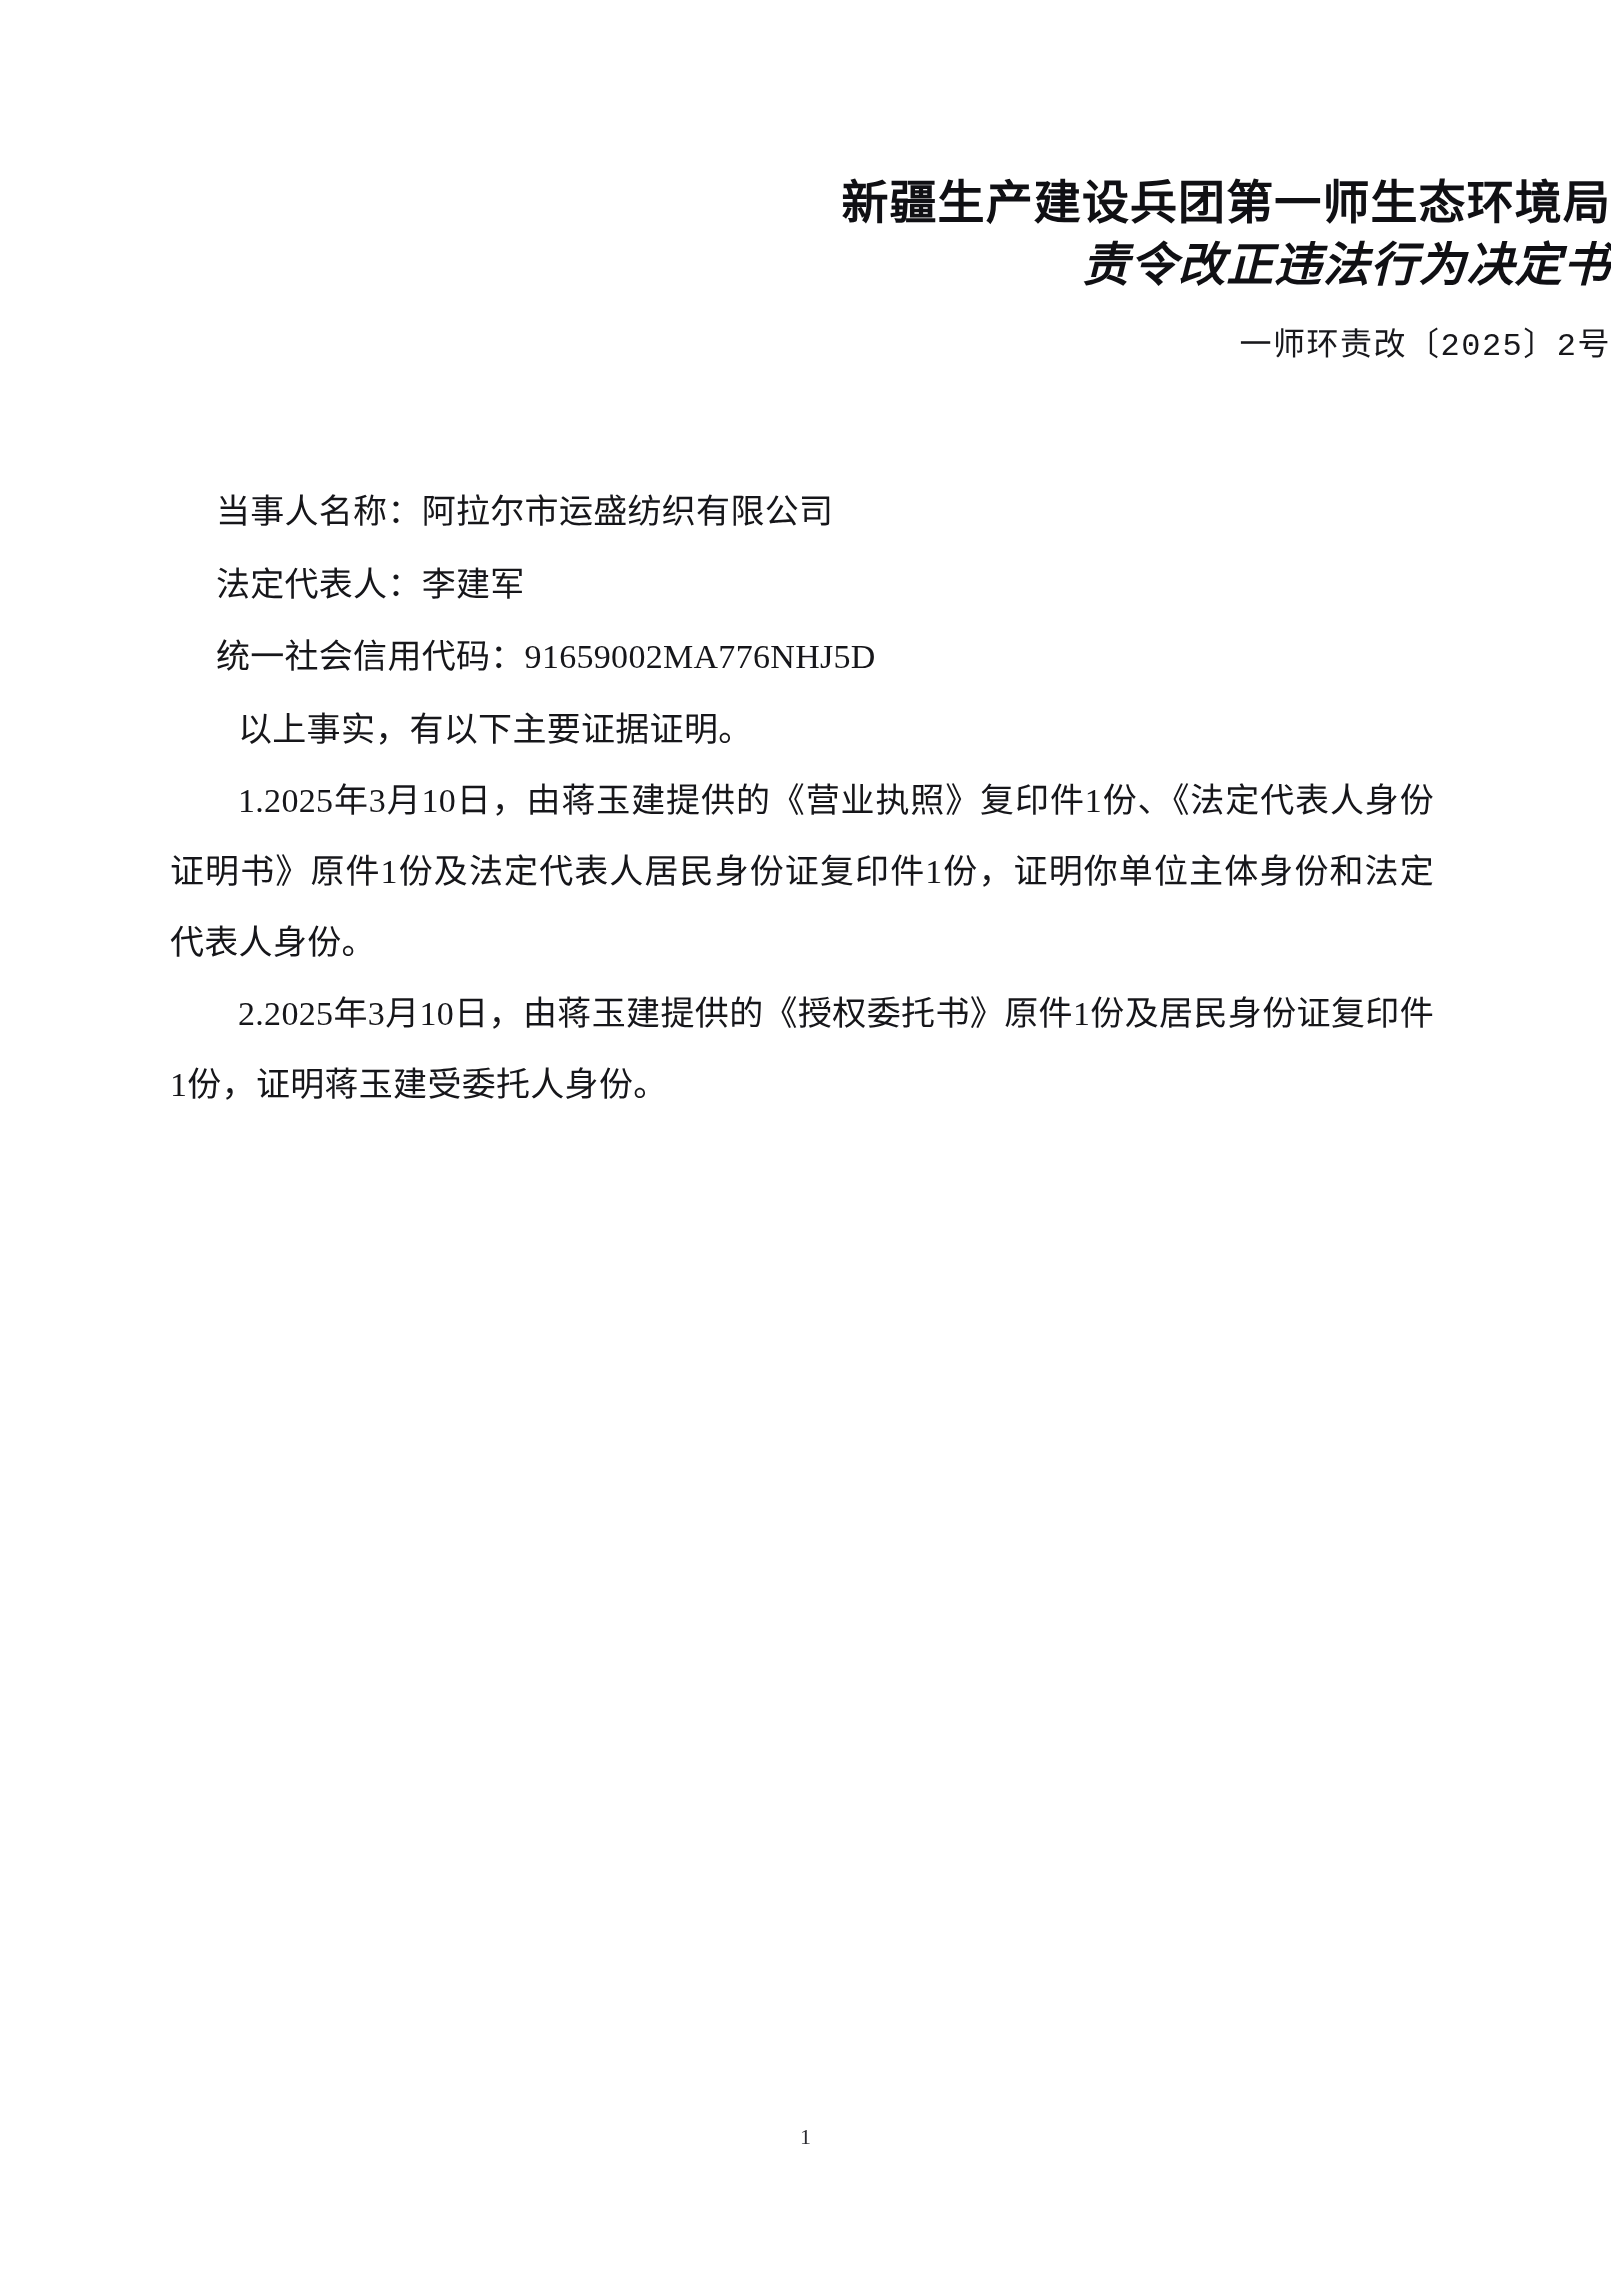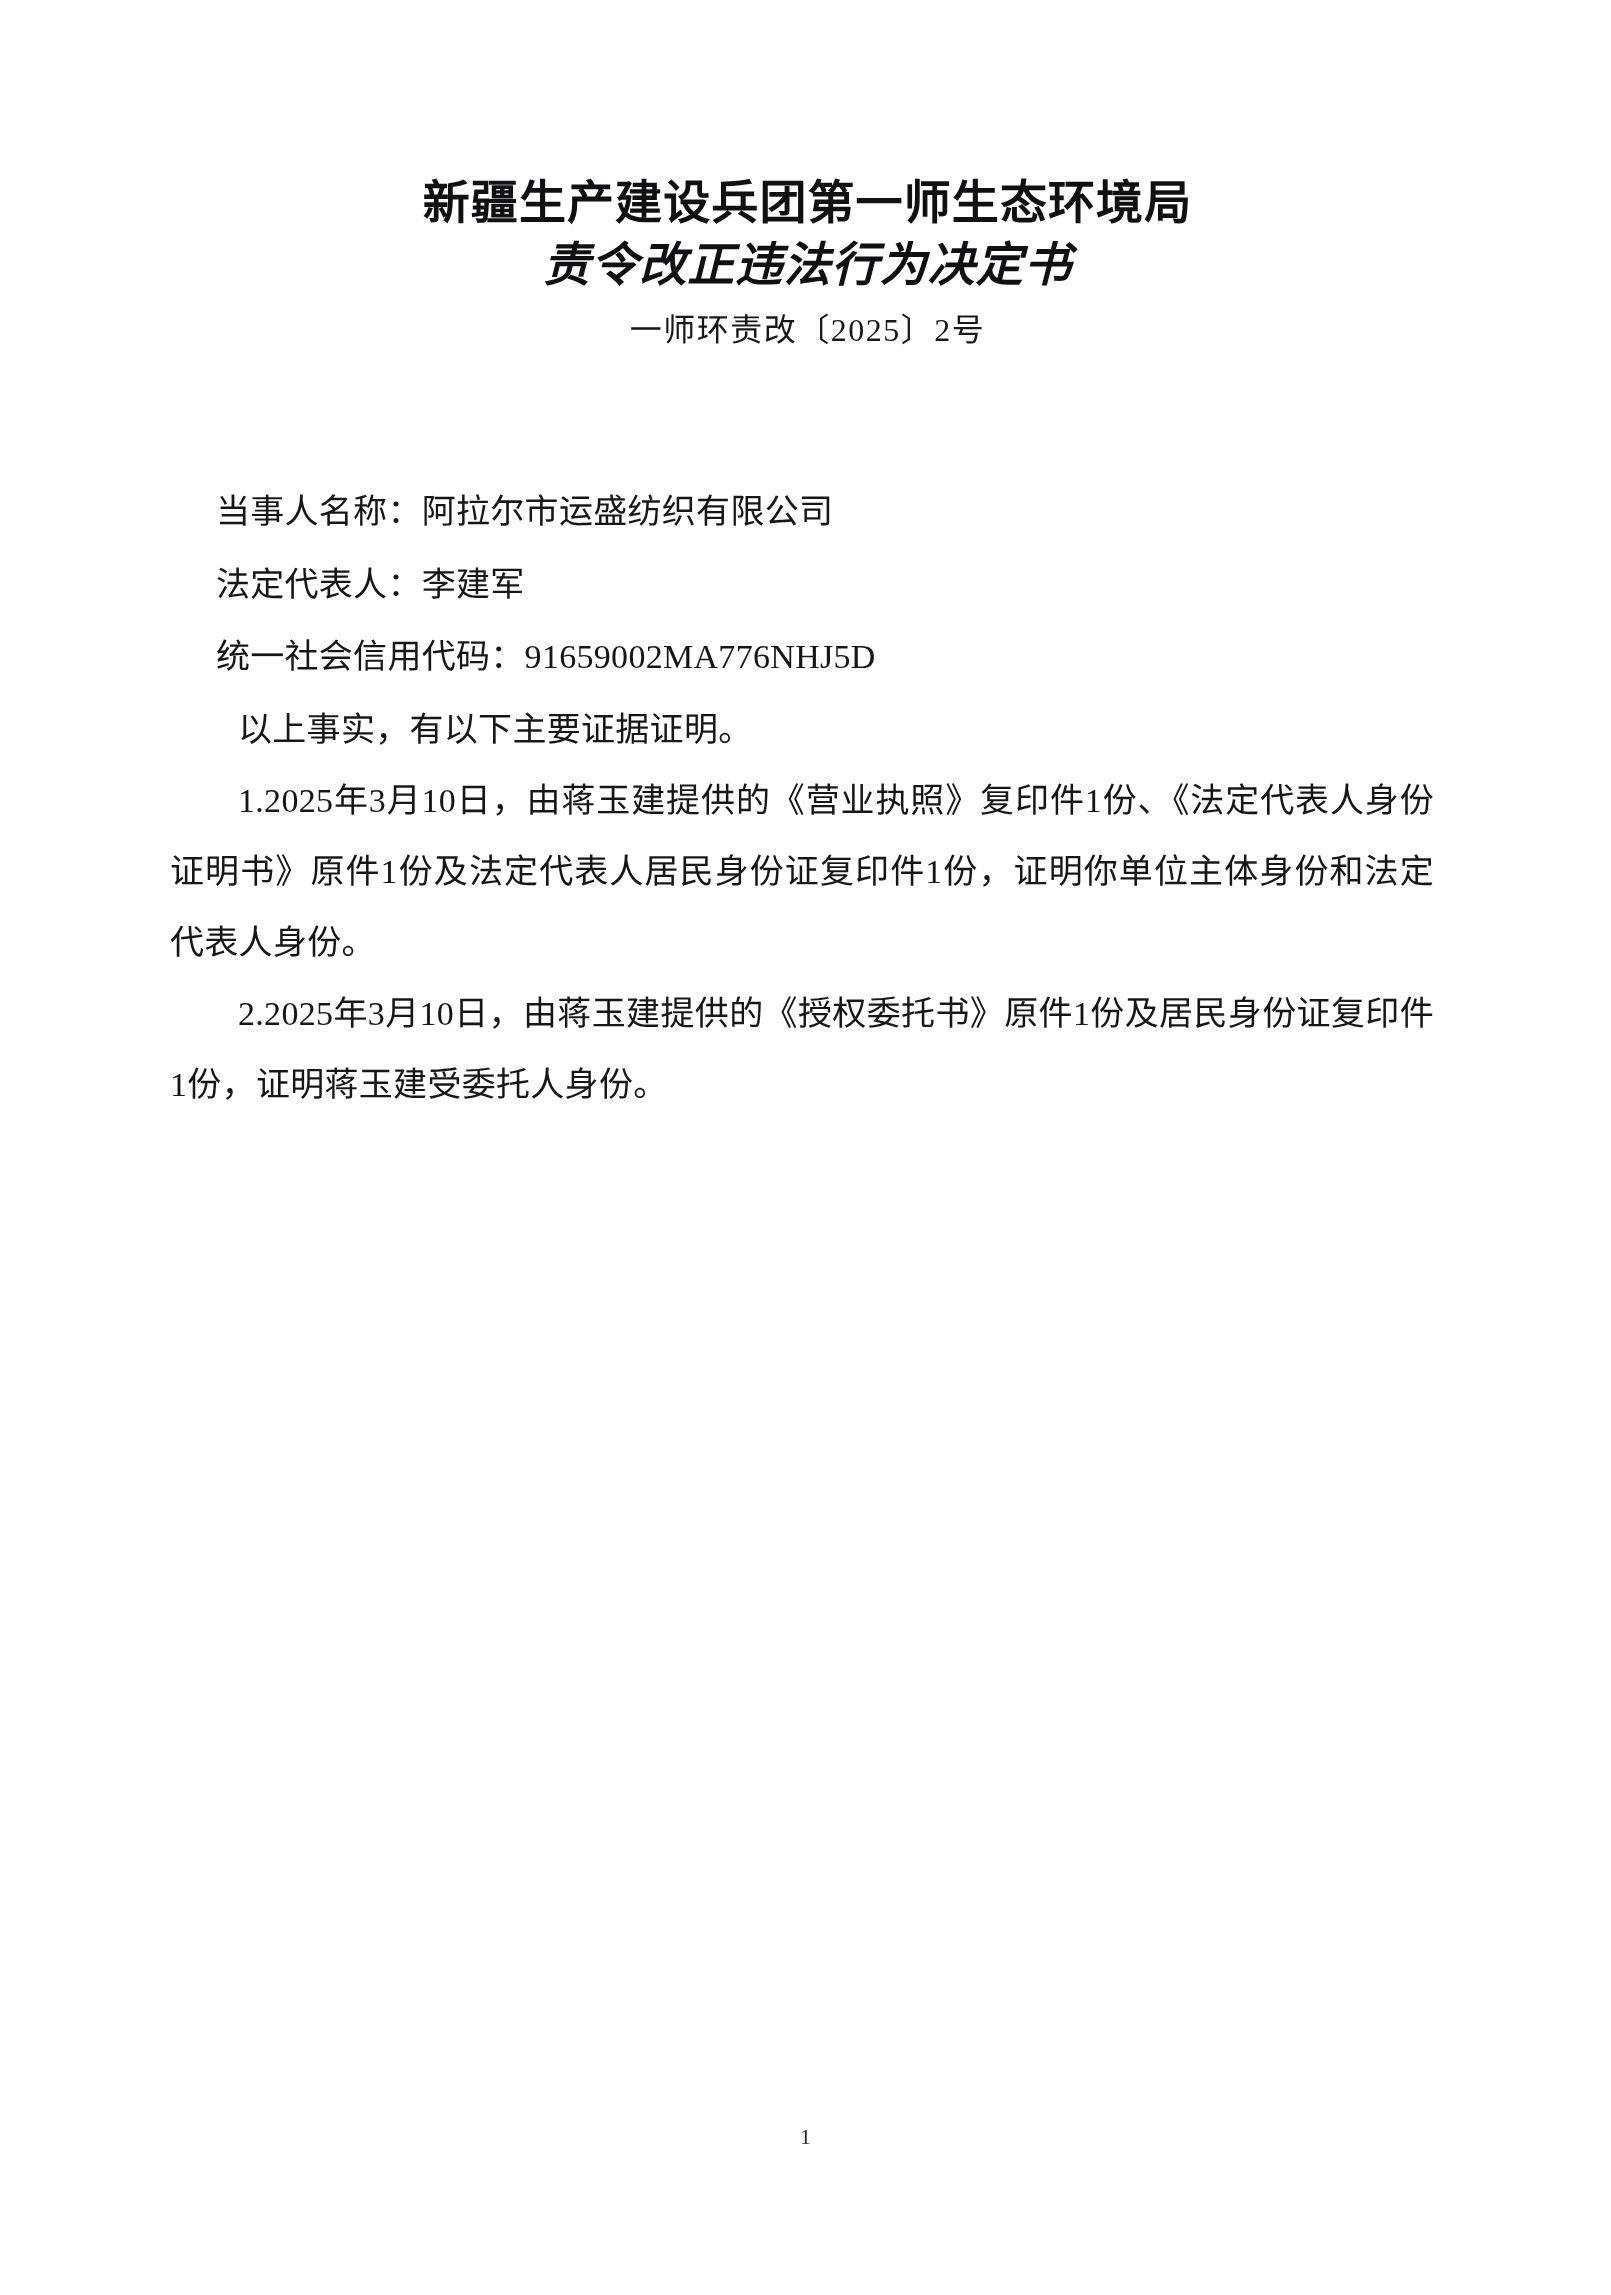--- a/index.html
+++ b/index.html
@@ -19,40 +19,40 @@
     color: #16161a;
     box-sizing: border-box;
   }
 
   
   .title-block {
     position: absolute;
     left: 4px;
     right: 0;
     top: 177px;
-    text-align: center;
+    text-align: right;
   }
 
   .doc-title-line {
     font-family: "DejaVu Sans", "Liberation Sans", sans-serif;
     font-weight: bold;
     font-size: 47px;
     line-height: 1.12;
     letter-spacing: 1.1px;
     color: #101014;
     white-space: nowrap;
   }
   .doc-title-line + .doc-title-line {
     margin-top: 9px;
     font-style: italic;
   }
 
   .doc-number {
-    margin-top: 13px;
-    font-family: Liberation Serif, serif;
+    margin-top: 27px;
+    font-family: Liberation Mono, monospace;
     font-size: 32px;
     letter-spacing: 1.5px;
     color: #18181c;
     white-space: nowrap;
   }
 
   
   .body-block {
     position: absolute;
     left: 170px;

